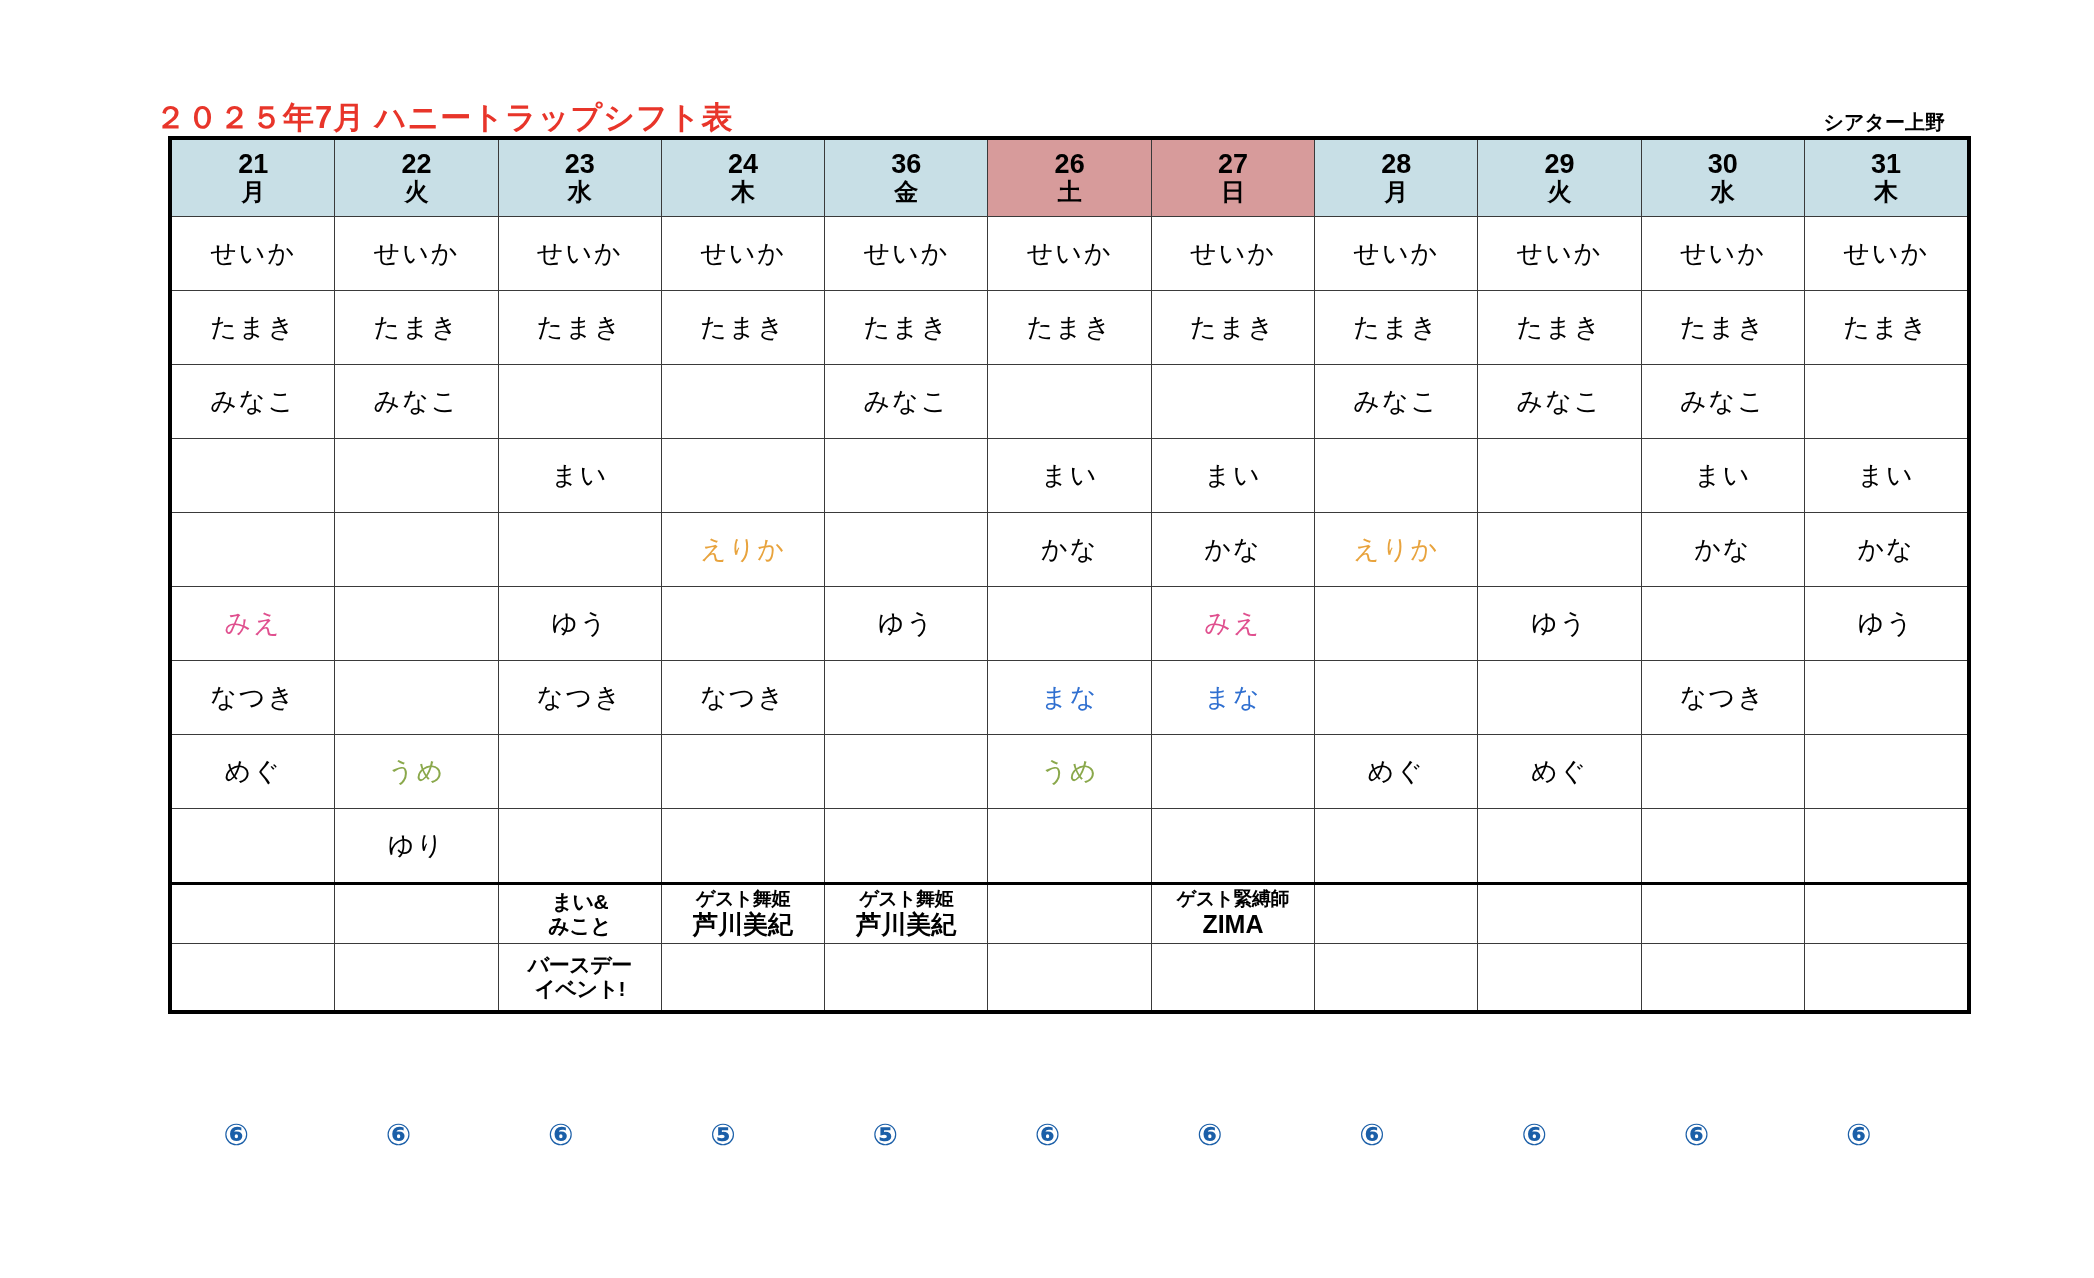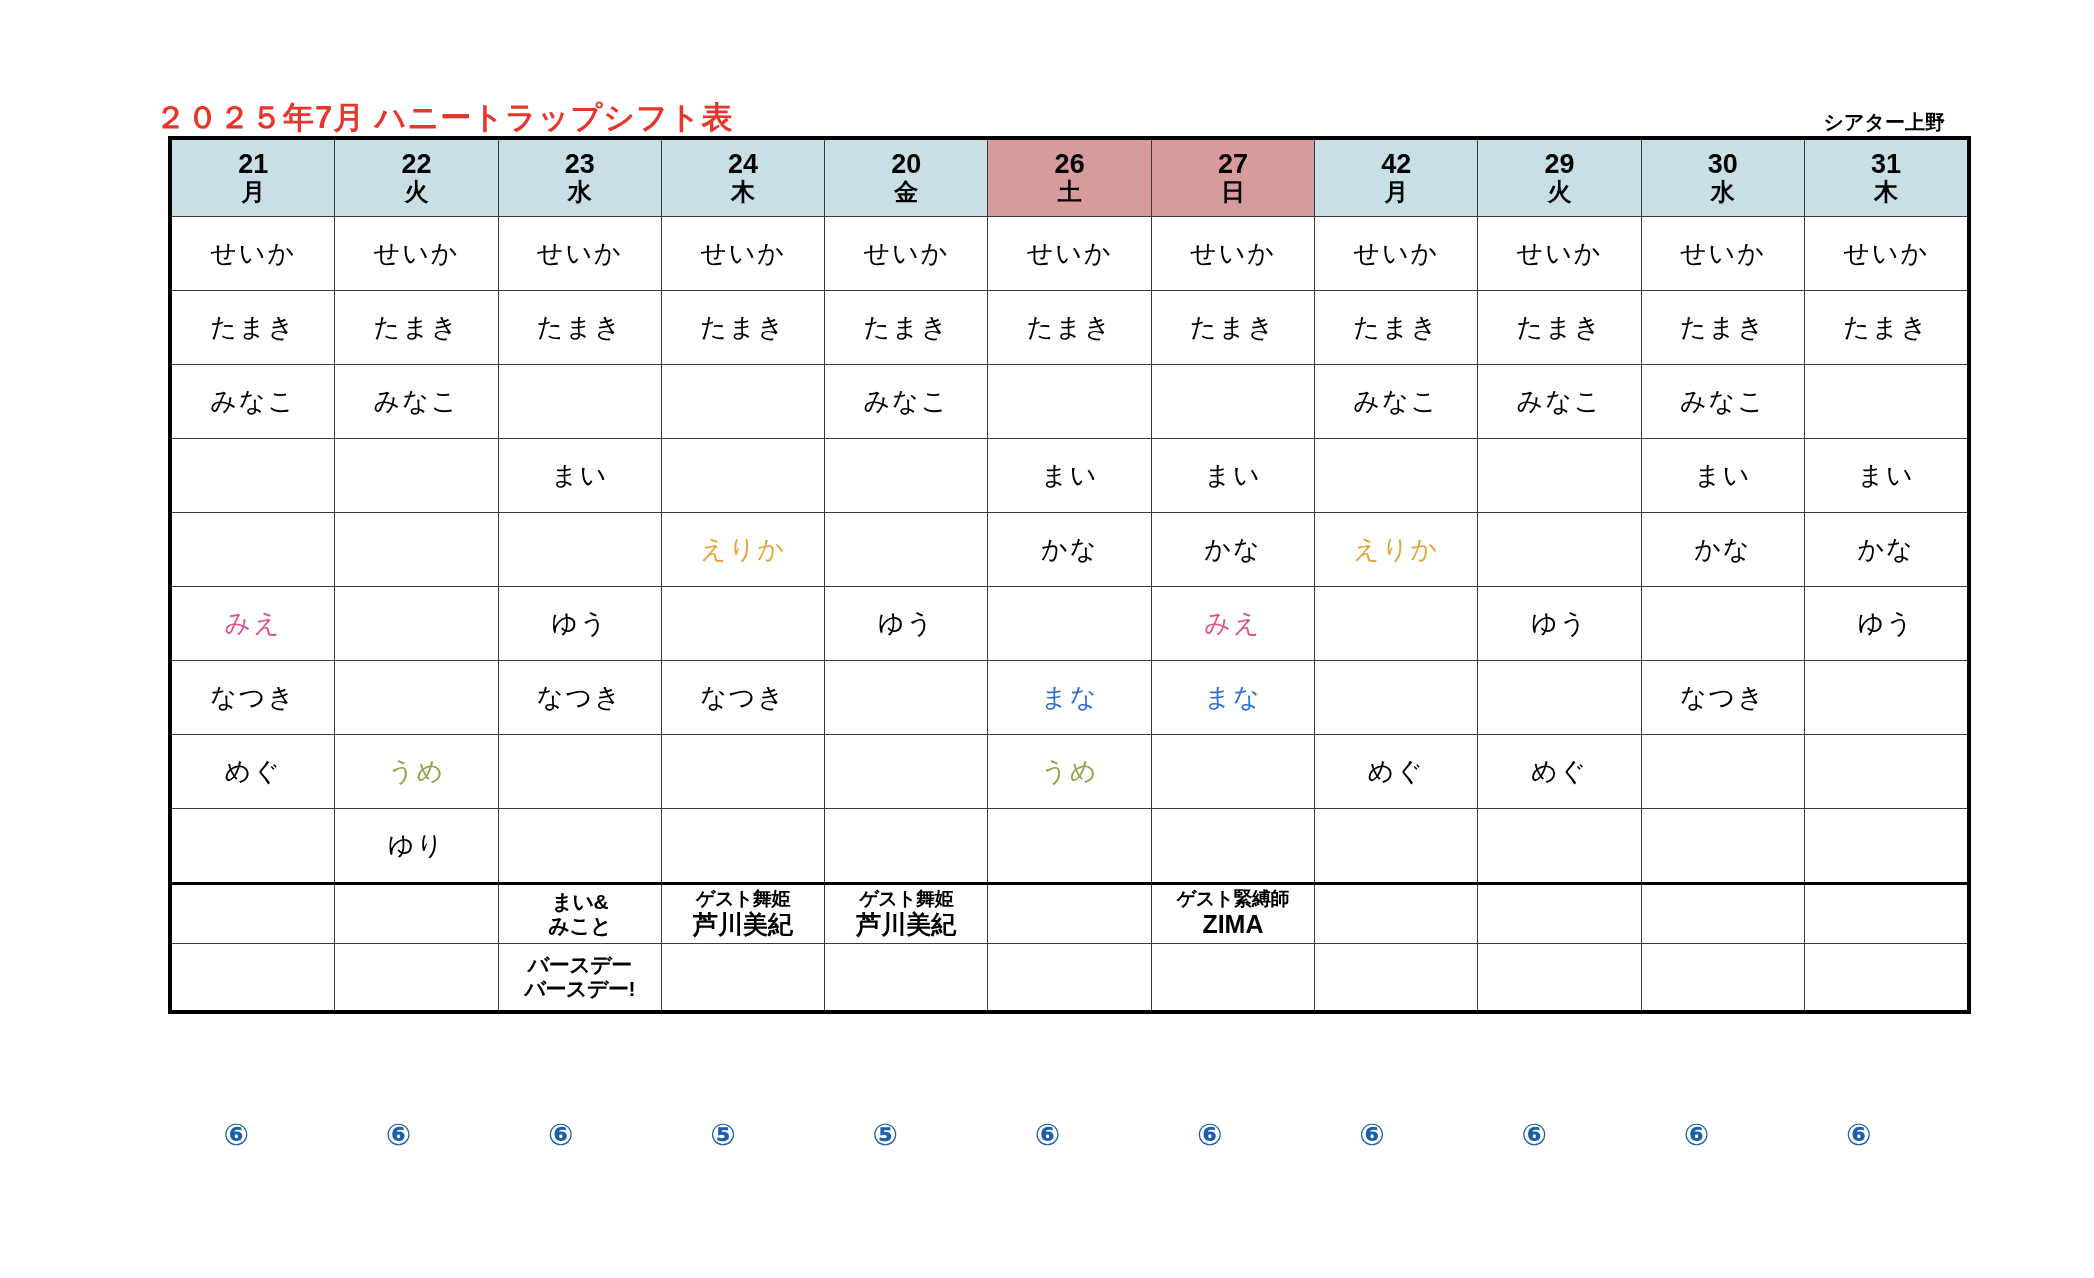--- a/index.html
+++ b/index.html
@@ -168,33 +168,33 @@
             </th>
             <th class="dayhead weekday">
               <span class="dnum">23</span>
               <span class="dwk">水</span>
             </th>
             <th class="dayhead weekday">
               <span class="dnum">24</span>
               <span class="dwk">木</span>
             </th>
             <th class="dayhead weekday">
-              <span class="dnum">20</span>
+              <span class="dnum">36</span>
               <span class="dwk">金</span>
             </th>
             <th class="dayhead weekend">
               <span class="dnum">26</span>
               <span class="dwk">土</span>
             </th>
             <th class="dayhead weekend">
               <span class="dnum">27</span>
               <span class="dwk">日</span>
             </th>
             <th class="dayhead weekday">
-              <span class="dnum">42</span>
+              <span class="dnum">28</span>
               <span class="dwk">月</span>
             </th>
             <th class="dayhead weekday">
               <span class="dnum">29</span>
               <span class="dwk">火</span>
             </th>
             <th class="dayhead weekday">
               <span class="dnum">30</span>
               <span class="dwk">水</span>
             </th>
@@ -345,21 +345,21 @@
             <td class="note"></td>
             <td class="note"></td>
             <td class="note"></td>
             <td class="note"></td>
           </tr>
           <tr class="note-row-2">
             <td class="note"></td>
             <td class="note"></td>
             <td class="note">
               <span class="multi">バースデー</span>
-              <span class="multi">バースデー!</span>
+              <span class="multi">イベント!</span>
             </td>
             <td class="note"></td>
             <td class="note"></td>
             <td class="note"></td>
             <td class="note"></td>
             <td class="note"></td>
             <td class="note"></td>
             <td class="note"></td>
             <td class="note"></td>
           </tr>

